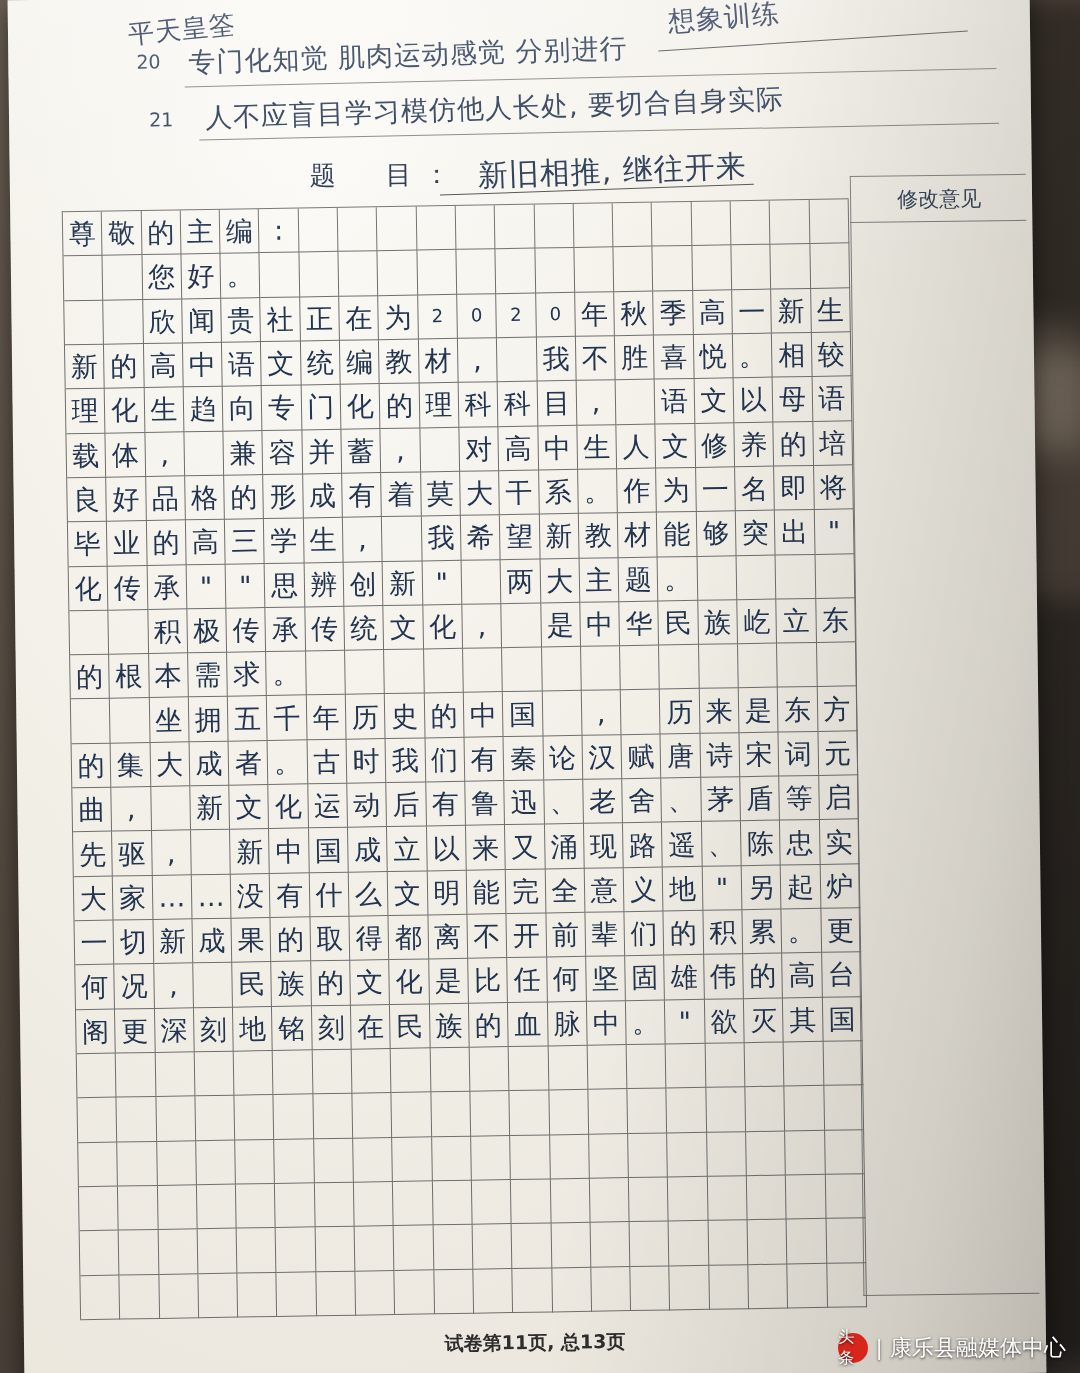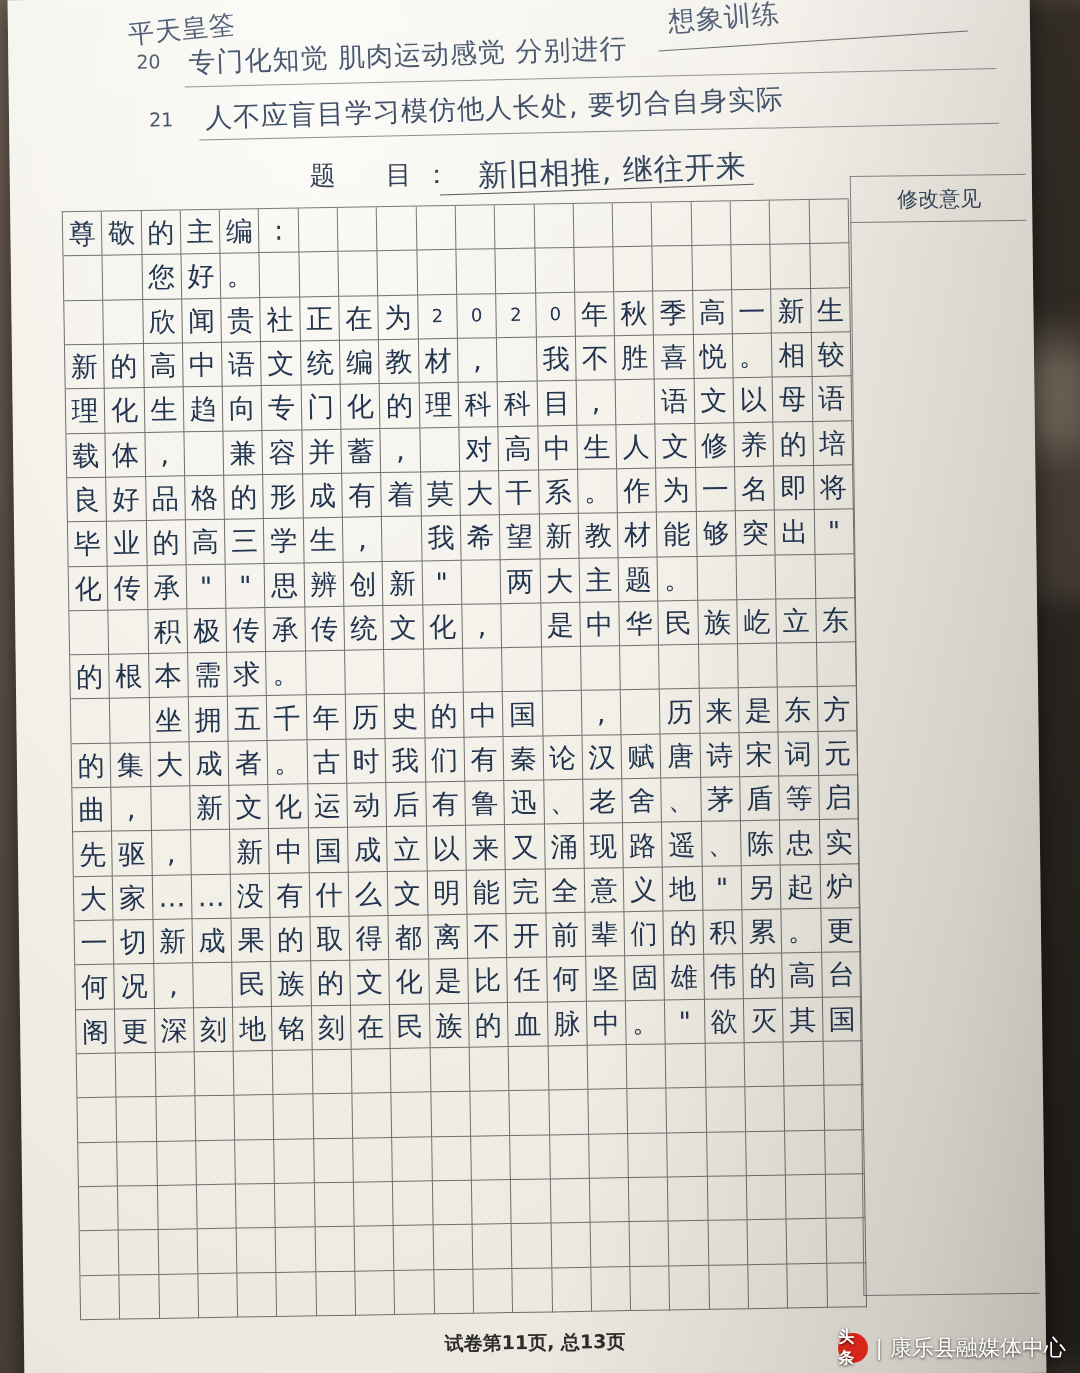--- a/index.html
+++ b/index.html
@@ -213,21 +213,21 @@
     text-shadow: 0 1px 3px rgba(0,0,0,0.8);
     font-family: "Liberation Sans", sans-serif;
   }
   #wm-logo {
     width: 30px; height: 30px;
     border-radius: 50%;
     background: #d8261c;
     color: #fff;
     font-size: 16px;
     display: flex; align-items: center; justify-content: center;
-    font-weight: bold;
+    font-weight: normal;
   }
   #wm-sep { opacity: 0.85; }
 </style>
 </head>
 <body>
 
 <div id="scene">
   <div class="desk-blob" style="left:900px;top:0px;width:200px;height:360px;"></div>
   <div class="desk-light" style="left:1000px;top:330px;width:90px;height:120px;"></div>
   <div class="desk-blob" style="left:980px;top:600px;width:120px;height:760px;"></div>

